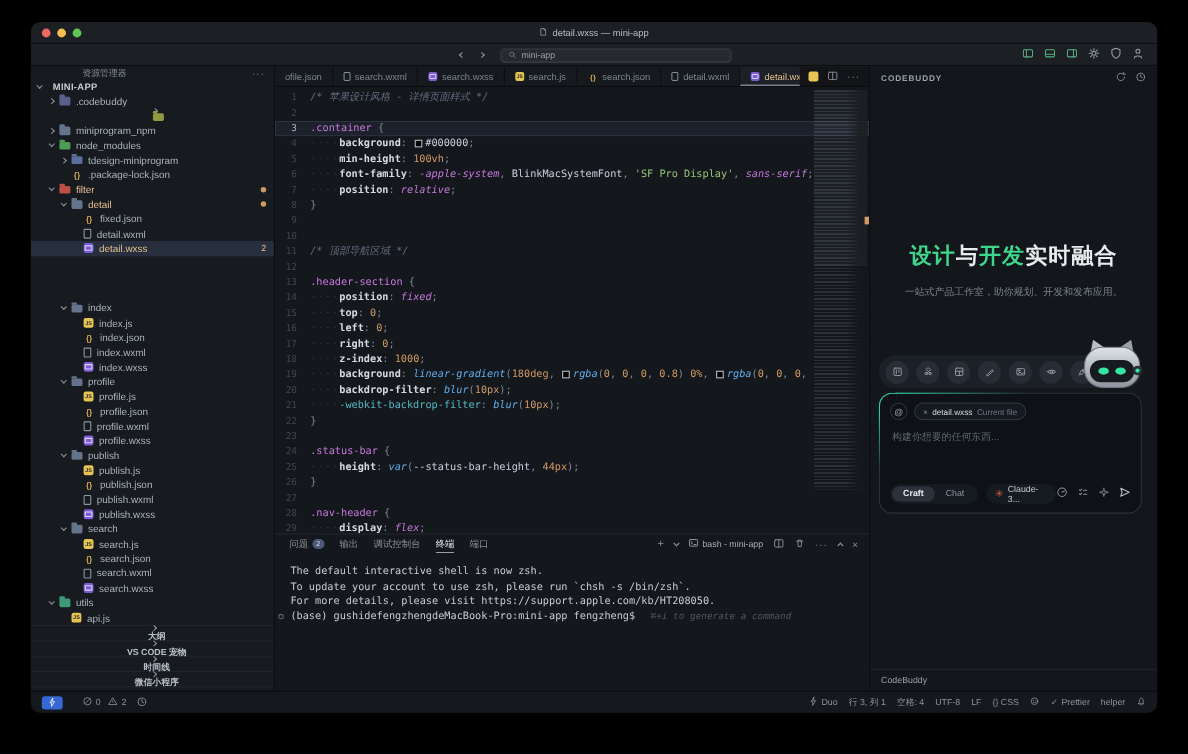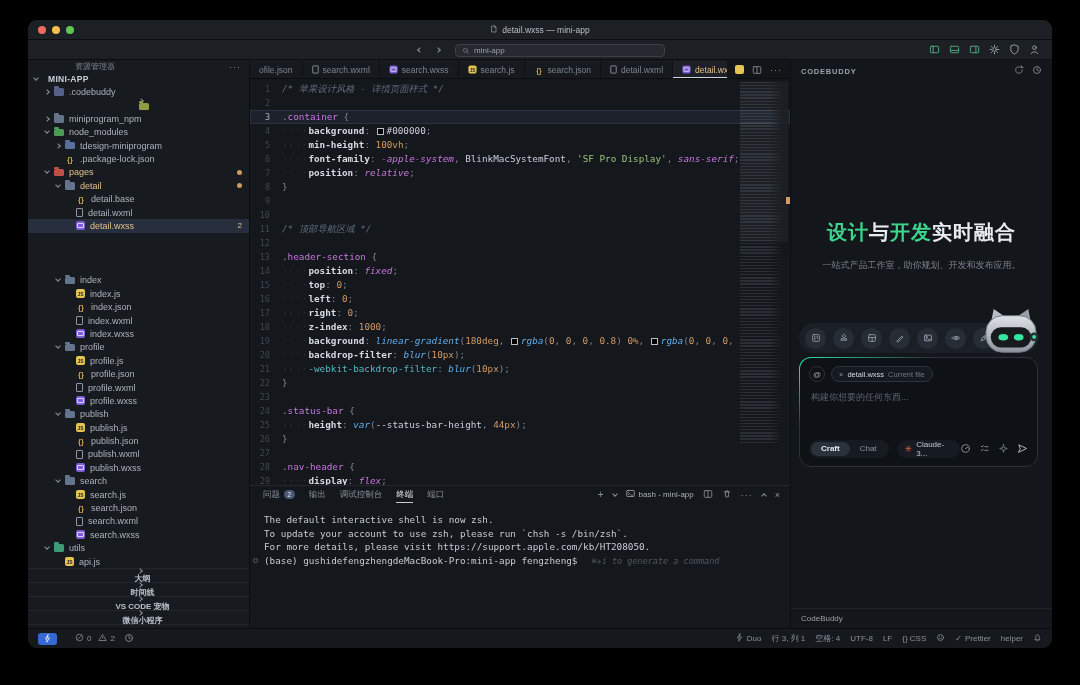--- a/index.html
+++ b/index.html
@@ -263,33 +263,33 @@
             <span class="lbl">tdesign-miniprogram</span>
           </div>
           <div class="trow" style="padding-left: 28px;">
             <span class="chev none"></span>
             <span class="fi json">{}</span>
             <span class="lbl">.package-lock.json</span>
           </div>
           <div class="trow mod" style="padding-left: 17px;">
             <span class="chev open"></span>
             <span class="fi folder" style="background: rgb(191, 79, 69);"></span>
-            <span class="lbl">pages</span>
+            <span class="lbl">filter</span>
             <span class="dot"></span>
           </div>
           <div class="trow mod" style="padding-left: 28px;">
             <span class="chev open"></span>
             <span class="fi folder" style="background: rgb(100, 116, 140);"></span>
             <span class="lbl">detail</span>
             <span class="dot"></span>
           </div>
           <div class="trow" style="padding-left: 39px;">
             <span class="chev none"></span>
             <span class="fi json">{}</span>
-            <span class="lbl">detail.base</span>
+            <span class="lbl">fixed.json</span>
           </div>
           <div class="trow" style="padding-left: 39px;">
             <span class="chev none"></span>
             <span class="fi doc"></span>
             <span class="lbl">detail.wxml</span>
           </div>
           <div class="trow sel mod" style="padding-left: 39px;">
             <span class="chev none"></span>
             <span class="fi wxss"></span>
             <span class="lbl">detail.wxss</span>
@@ -407,25 +407,25 @@
           </div>
         </div>
       <div class="sidebar-bottom">
         <div id="tree-sections">
             <div class="sect">
               <span class="chev closed"></span>
               <span>大纲</span>
             </div>
             <div class="sect">
               <span class="chev closed"></span>
-              <span>时间线</span>
+              <span>VS CODE 宠物</span>
             </div>
             <div class="sect">
               <span class="chev closed"></span>
-              <span>VS CODE 宠物</span>
+              <span>时间线</span>
             </div>
             <div class="sect">
               <span class="chev closed"></span>
               <span>微信小程序</span>
             </div>
           </div>
         <div class="acts" id="acts-row">
             <span><svg width="11" height="11" viewBox="0 0 12 12" fill="none" stroke="#8b929b" stroke-width="1" stroke-linecap="round" stroke-linejoin="round">
                 <path d="M1.5 3h3l1 1h5v5.5h-9z"></path>
               </svg></span>

